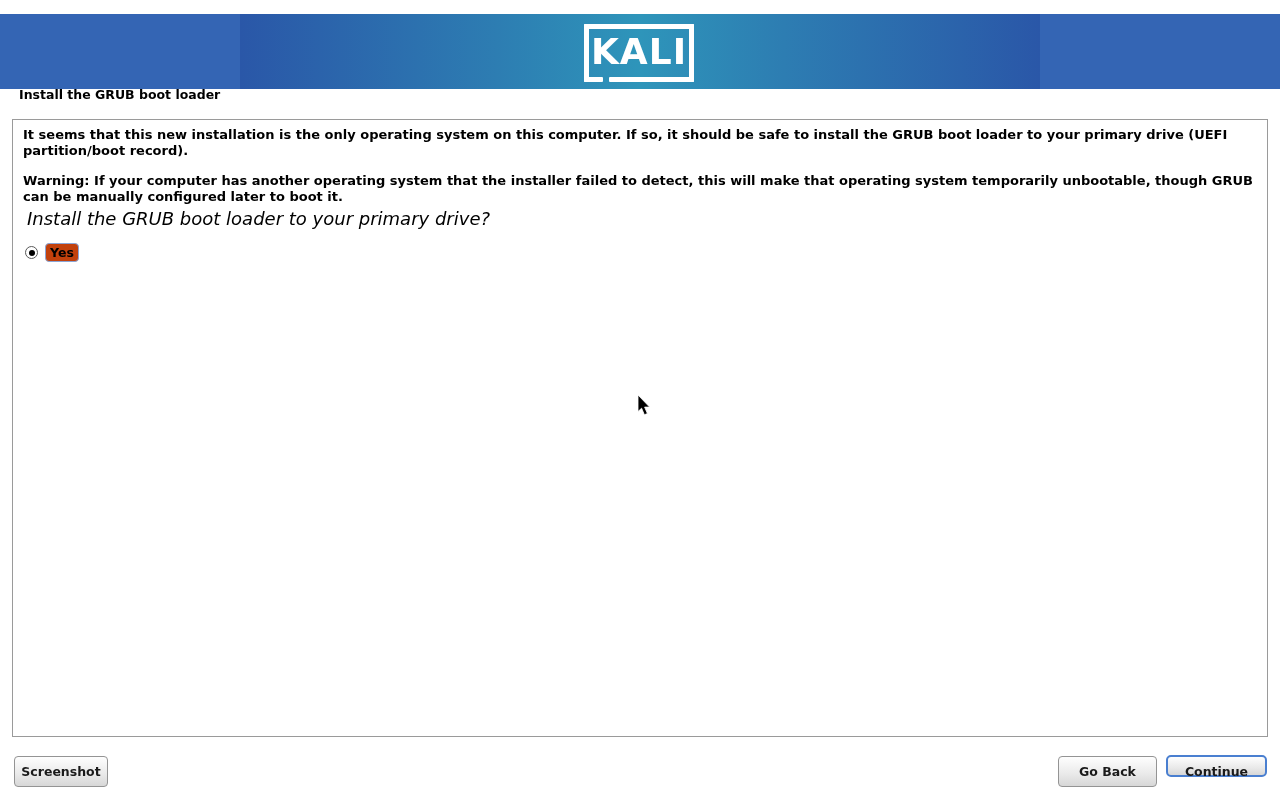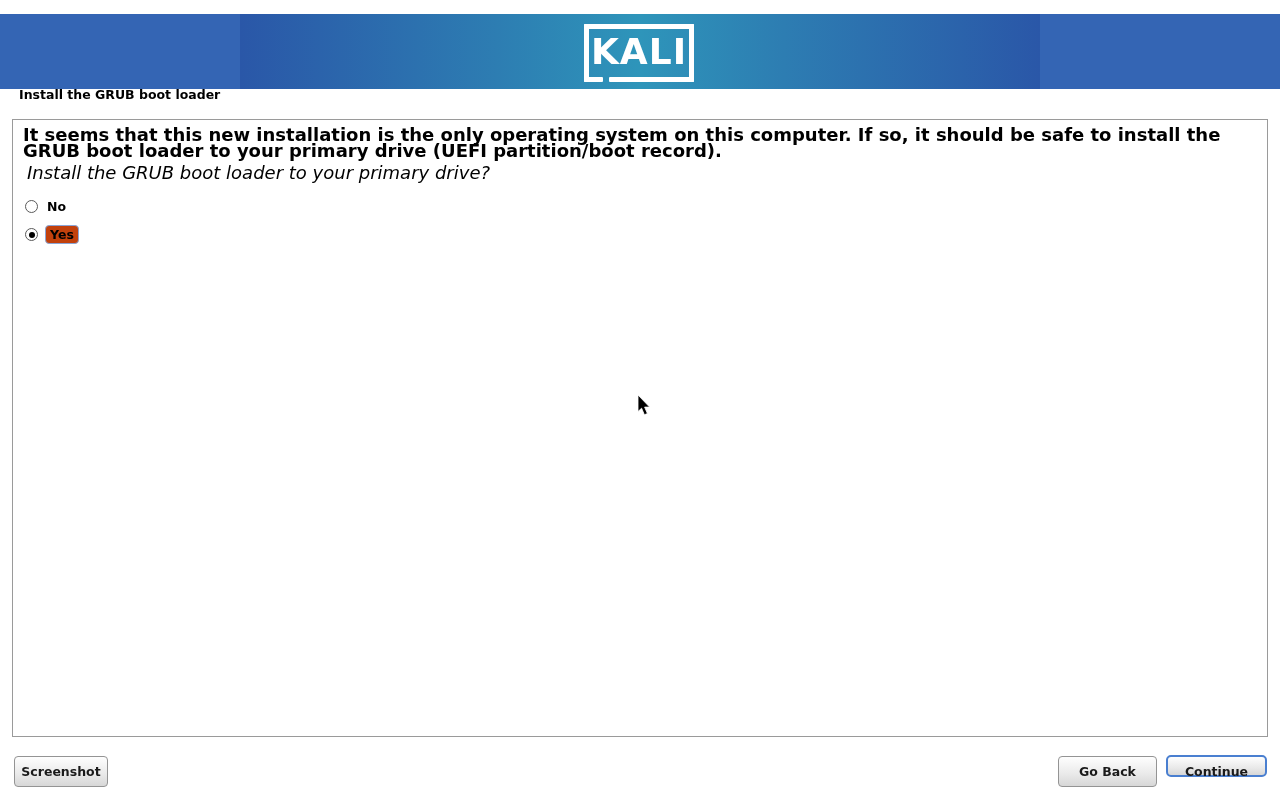--- a/index.html
+++ b/index.html
@@ -51,21 +51,21 @@
 
   
   .content-box {
     position: absolute; left: 12px; top: 119px;
     width: 1256px; height: 618px;
     background: #ffffff;
     border: 1px solid #9a9a9a;
     padding: 7px 10px;
   }
   .para {
-    font-size: 18px; font-weight: bold; color: #000000;
+    font-size: 13px; font-weight: bold; color: #000000;
     line-height: 15.5px;
   }
   .para + .para { margin-top: 15px; }
   .question {
     margin-top: 7px;
     font-size: 18px; font-style: italic; color: #000000;
     line-height: 15.5px;
     padding-left: 4px;
   }
   .radio-group { margin-top: 12px; }
@@ -144,27 +144,24 @@
       <div class="logo-bar bottom-main"></div>
       <div class="logo-text">KALI</div>
     </div>
   </div>
 </div>
 
 <div class="page-title">Install the GRUB boot loader</div>
 
 <div class="content-box">
   <div class="para">It seems that this new installation is the only operating system on this computer. If so, it should be safe to install the GRUB boot loader to your primary drive (UEFI partition/boot record).</div>
+  <div class="para">Warning: If your computer has another operating system that the installer failed to detect, this will make that operating system temporarily unbootable, though GRUB can be manually configured later to boot it.</div>
   <div class="question">Install the GRUB boot loader to your primary drive?</div>
 
   <div class="radio-group">
-    <div class="radio-row">
-      <span class="radio-circle"></span>
-      <span class="radio-label">No</span>
-    </div>
     <div class="radio-row">
       <span class="radio-circle checked"></span>
       <span class="radio-label focused">Yes</span>
     </div>
   </div>
 </div>
 
 <div class="btn btn-screenshot">Screenshot</div>
 <div class="btn btn-goback">Go Back</div>
 <div class="btn btn-continue">Continue</div>

